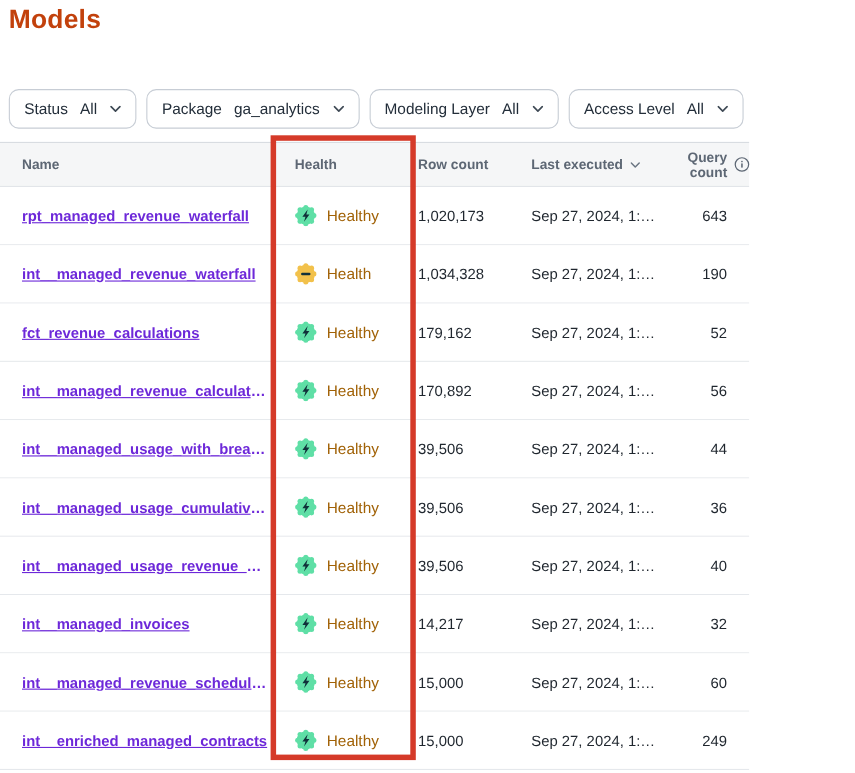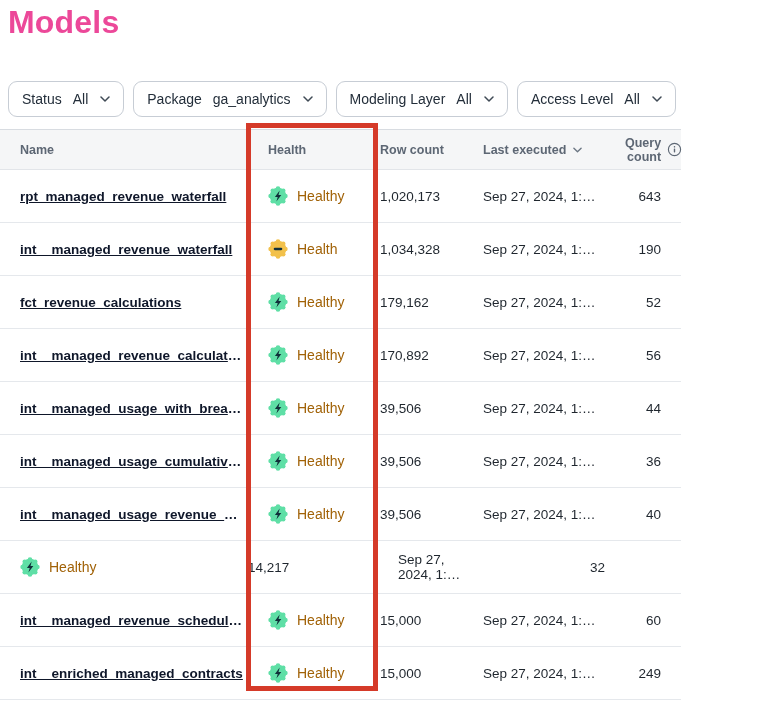--- a/index.html
+++ b/index.html
@@ -1,19 +1,19 @@
 <!DOCTYPE html>
 <html><head>
 <meta charset="utf-8">
 <style>
   html,body{margin:0;padding:0;background:#fff;}
   body{font-family:"Liberation Sans","DejaVu Sans",sans-serif;-webkit-font-smoothing:antialiased;}
   .stage{position:relative;width:777px;height:703px;background:#fff;overflow:hidden;}
 
-  .page-title{position:absolute;left:8px;top:4px;font-size:32px;font-weight:700;color:#ec4899;letter-spacing:.2px;}
+  .page-title{position:absolute;left:8px;top:4px;font-size:24px;font-weight:700;color:#c2410c;letter-spacing:.2px;}
 
   .filter-bar{position:absolute;left:8px;top:81px;display:flex;gap:9px;}
   .chip{height:36px;box-sizing:border-box;border:1px solid #c7cdd5;border-radius:9px;background:#fff;
         display:flex;align-items:center;gap:11px;padding:0 13px;font-size:14px;color:#232e3a;cursor:pointer;justify-content:space-between;}
   .chip-label{color:#232e3a;}
   .chip-value{color:#232e3a;}
   .chev{display:inline-flex;margin-left:1px;}
 
   .table{position:absolute;left:0;top:129px;width:681px;}
   .thead,.tr{display:grid;grid-template-columns:248px 132px 85px 160px 1fr;align-items:center;}
@@ -21,21 +21,21 @@
          color:#5d6774;font-size:12.5px;font-weight:700;}
   .tr{height:52px;border-bottom:1px solid #e5e8ec;font-size:13.5px;color:#1f262e;background:#fff;}
   .name{padding-left:20px;}
   .health{padding-left:20px;display:flex;align-items:center;gap:9px;}
   .rowcount{text-align:left;}
   .lastexec{padding-left:18px;}
   .querycount{text-align:right;padding-right:20px;}
   .lastexec-head{display:flex;align-items:center;gap:6px;}
   .querycount-head{display:flex;align-items:center;gap:6px;justify-content:flex-end;}
 
-  .model-link{color:#0f172a;font-weight:700;text-decoration:underline;white-space:nowrap;overflow:hidden;
+  .model-link{color:#6d28d9;font-weight:700;text-decoration:underline;white-space:nowrap;overflow:hidden;
               text-overflow:ellipsis;display:block;max-width:224px;cursor:pointer;}
   .health-label{font-size:14px;color:#a16207;}
   .badge{display:inline-flex;width:20px;height:20px;}
 
   .annotation{position:absolute;left:246px;top:123px;width:132px;height:568px;box-sizing:border-box;
               border:5px solid #d53a29;pointer-events:none;z-index:5;}
 </style>
 </head>
 <body>
 
@@ -307,20 +307,23 @@
         </svg>
       </span>
       <span class="health-label">Healthy</span>
     </div>
     <div class="rowcount">39,506</div>
     <div class="lastexec">Sep 27, 2024, 1:…</div>
     <div class="querycount">40</div>
   </div>
 
   <div class="tr">
+    <div class="name">
+      <a class="model-link">int__managed_invoices</a>
+    </div>
     <div class="health">
       <span class="badge" style="color: rgb(95, 223, 166);">
         <svg width="20" height="20" viewBox="0 0 20 20">
           <g fill="currentColor">
             <circle cx="10" cy="10" r="8.3"></circle>
             <circle cx="17.4" cy="10" r="2.3"></circle>
                   <circle cx="15.23" cy="15.23" r="2.3"></circle>
             <circle cx="10" cy="17.4" r="2.3"></circle>
                   <circle cx="4.77" cy="15.23" r="2.3"></circle>
             <circle cx="2.6" cy="10" r="2.3"></circle>

